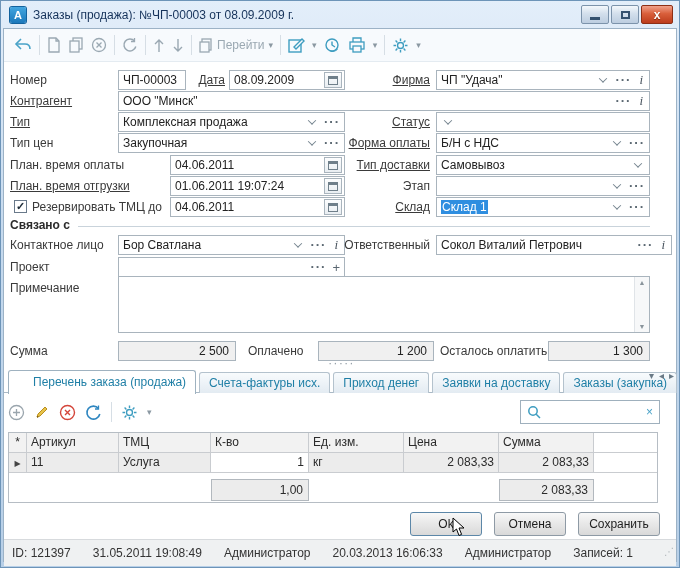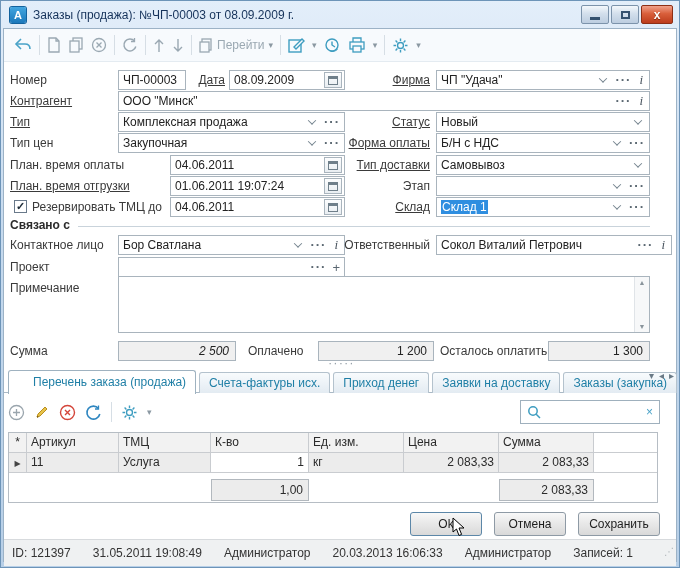--- a/index.html
+++ b/index.html
@@ -240,21 +240,20 @@
     </div>
 
   <div class="lbl link" style="left:10px; top:112px;">Тип</div>
   <div class="fld" style="left:118px; top:112px; width:227px;">
     <span class="val">Комплексная продажа</span>
     <span class="chev"></span>
     <span class="dots">···</span>
     </div>
   <div class="lbl link lbl-r" style="left:350px; top:112px; width:80px;">Статус</div>
   <div class="fld" style="left:436px; top:112px; width:214px;">
-    <span class="val">Новый</span>
     <span class="chev"></span>
     </div>
 
   <div class="lbl" style="left:10px; top:133px;">Тип цен</div>
   <div class="fld" style="left:118px; top:133px; width:227px;">
     <span class="val">Закупочная</span>
     <span class="chev"></span>
     <span class="dots">···</span>
     </div>
   <div class="lbl link lbl-r" style="left:335px; top:133px; width:95px;">Форма оплаты</div>
@@ -333,21 +332,21 @@
   <div class="lbl" style="left:10px; top:278px;">Примечание</div>
   <div class="notes">
     <div class="pad"></div>
     <div class="scrollcol">
       <span>▲</span>
       <span>▼</span>
       </div>
     </div>
 
   <div class="lbl" style="left:10px; top:341px;">Сумма</div>
-  <div class="fld ro" style="left:118px; top:341px; width:118px;font-style:italic;">
+  <div class="fld ro" style="left:118px; top:341px; width:118px;">
     <span>2 500</span>
     </div>
   <div class="lbl" style="left:248px; top:341px;">Оплачено</div>
   <div class="fld ro" style="left:318px; top:341px; width:116px;">
     <span>1 200</span>
     </div>
   <div class="lbl" style="left:440px; top:341px;">Осталось оплатить</div>
   <div class="fld ro" style="left:548px; top:341px; width:102px;">
     <span>1 300</span>
     </div>

